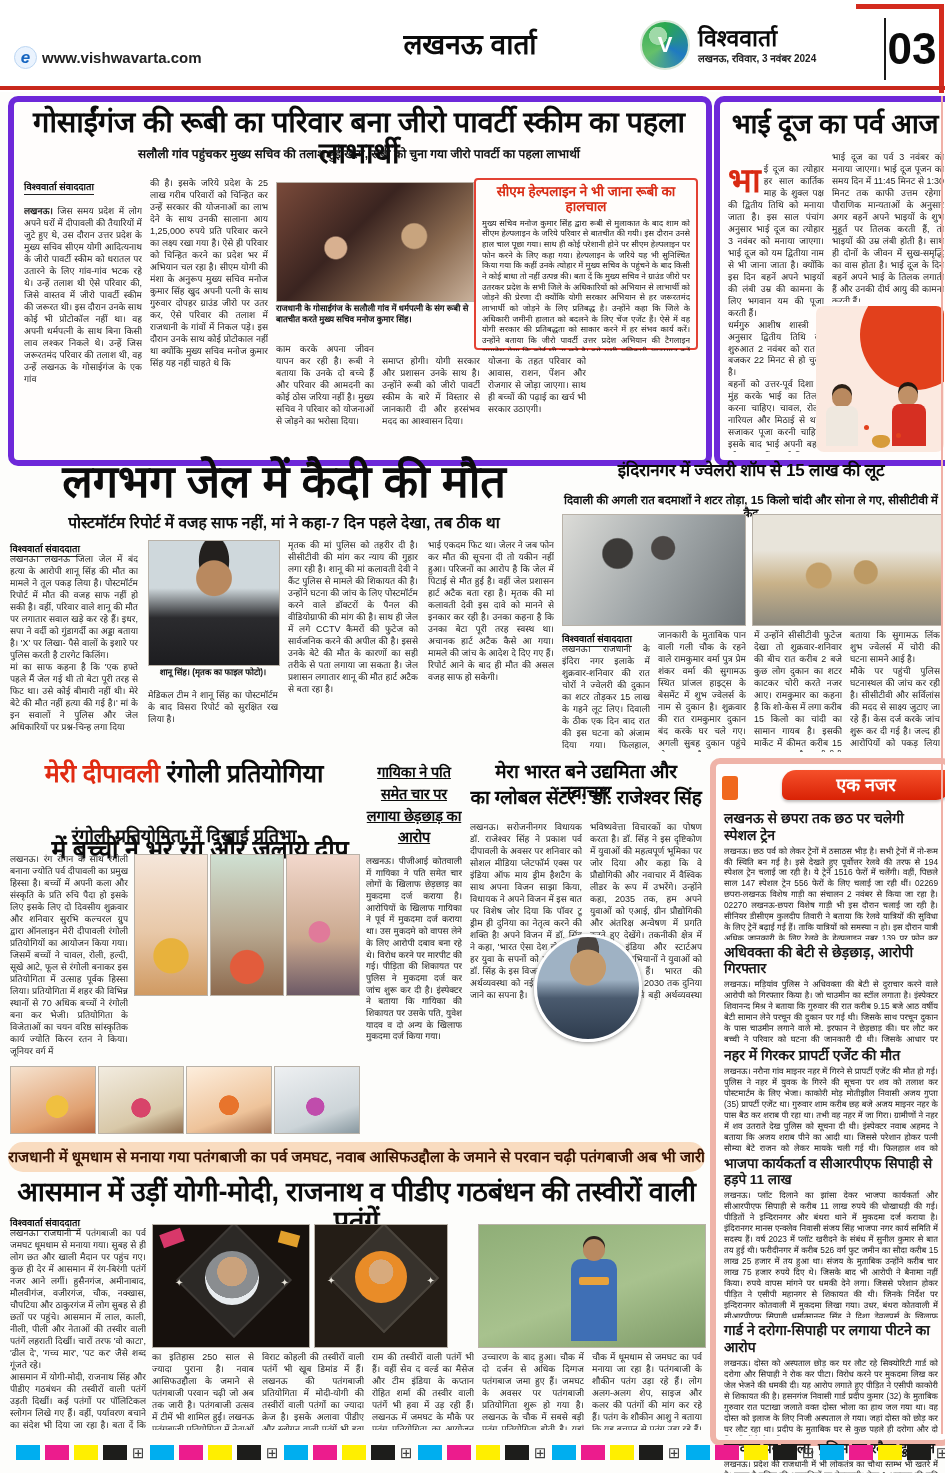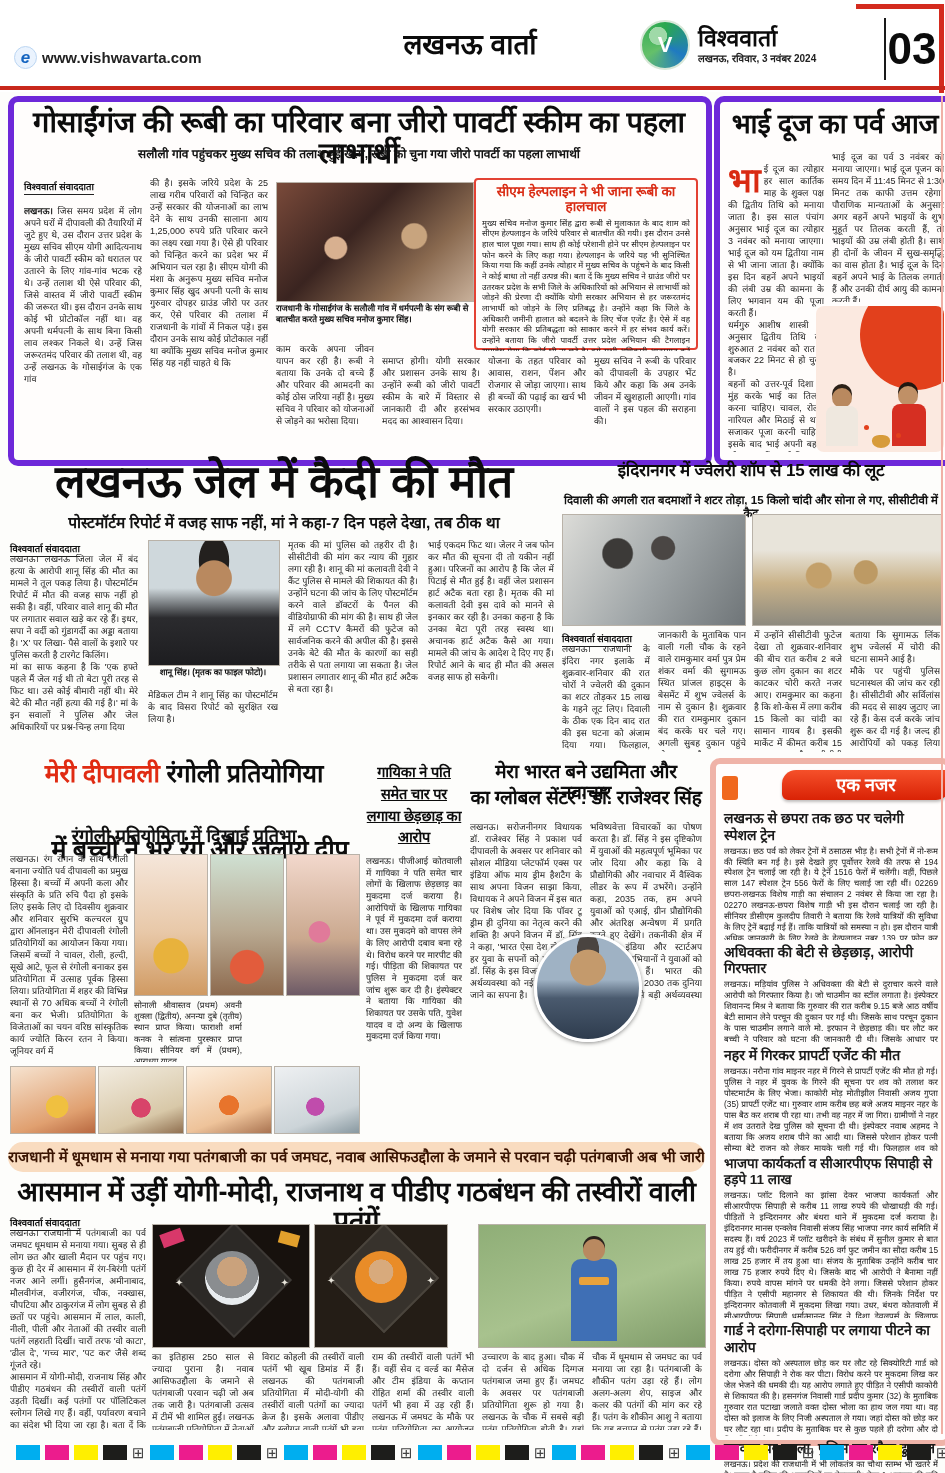--- a/index.html
+++ b/index.html
@@ -56,21 +56,20 @@
   <div class="col" style="left:136px;top:76px;width:118px;height:272px;">की है। इसके जरिये प्रदेश के 25 लाख गरीब परिवारों को चिन्हित कर उन्हें सरकार की योजनाओं का लाभ देने के साथ उनकी सालाना आय 1,25,000 रुपये प्रति परिवार करने का लक्ष्य रखा गया है। ऐसे ही परिवार को चिन्हित करने का प्रदेश भर में अभियान चल रहा है। सीएम योगी की मंशा के अनुरूप मुख्य सचिव मनोज कुमार सिंह खुद अपनी पत्नी के साथ गुरुवार दोपहर ग्राउंड जीरो पर उतर कर, ऐसे परिवार की तलाश में राजधानी के गांवों में निकल पड़े। इस दौरान उनके साथ कोई प्रोटोकाल नहीं था क्योंकि मुख्य सचिव मनोज कुमार सिंह यह नहीं चाहते थे कि</div>
   <div class="photo" style="left:262px;top:80px;width:196px;height:118px;background:radial-gradient(circle at 70% 45%,#c8a47e 0 8%,transparent 9%),radial-gradient(circle at 30% 55%,#d8b090 0 7%,transparent 8%),linear-gradient(135deg,#7a4a3a,#3a2420 40%,#8a6a50 72%,#c8b09a);"></div>
   <div class="cap" style="left:262px;top:201px;width:196px;height:34px;">राजधानी के गोसाईगंज के सलौली गांव में धर्मपत्नी के संग रूबी से बातचीत करते मुख्य सचिव मनोज कुमार सिंह।</div>
   <div class="abs" style="left:460px;top:76px;width:224px;height:172px;border:2px solid #e34234;border-radius:4px;padding:5px 6px;box-sizing:border-box;background:#fffdfb;">
     <div style="color:#d92a12;font-weight:800;font-size:13.5px;text-align:center;line-height:1.1;margin-bottom:4px;">सीएम हेल्पलाइन ने भी जाना रूबी का हालचाल</div>
     <div style="font-size:8.2px;line-height:1.3;text-align:justify;height:132px;overflow:hidden;">मुख्य सचिव मनोज कुमार सिंह द्वारा रूबी से मुलाकात के बाद शाम को सीएम हेल्पलाइन के जरिये परिवार से बातचीत की गयी। इस दौरान उनसे हाल चाल पूछा गया। साथ ही कोई परेशानी होने पर सीएम हेल्पलाइन पर फोन करने के लिए कहा गया। हेल्पलाइन के जरिये यह भी सुनिश्चित किया गया कि कहीं उनके त्योहार में मुख्य सचिव के पहुंचने के बाद किसी ने कोई बाधा तो नहीं उत्पन्न की। बता दें कि मुख्य सचिव ने ग्राउंड जीरो पर उतरकर प्रदेश के सभी जिले के अधिकारियों को अभियान से लाभार्थी को जोड़ने की प्रेरणा दी क्योंकि योगी सरकार अभियान से हर जरूरतमंद लाभार्थी को जोड़ने के लिए प्रतिबद्ध है। उन्होंने कहा कि जिले के अधिकारी जमीनी हालात को बदलने के लिए चेंज एजेंट हैं। ऐसे में वह योगी सरकार की प्रतिबद्धता को साकार करने में हर संभव कार्य करें। उन्होंने बताया कि जीरो पावर्टी उत्तर प्रदेश अभियान की टैगलाइन समावेश ऐसा कि कोई भी ना छूटे है। इसे सभी अधिकारी आत्मसात करें और युद्धस्तर</div>
   </div>
   <div class="col" style="left:262px;top:242px;width:98px;height:104px;">काम करके अपना जीवन यापन कर रही है। रूबी ने बताया कि उनके दो बच्चे हैं और परिवार की आमदनी का कोई ठोस जरिया नहीं है। मुख्य सचिव ने परिवार को योजनाओं से जोड़ने का भरोसा दिया।</div>
   <div class="col" style="left:368px;top:254px;width:98px;height:92px;">समाप्त होगी। योगी सरकार और प्रशासन उनके साथ है। उन्होंने रूबी को जीरो पावर्टी स्कीम के बारे में विस्तार से जानकारी दी और हरसंभव मदद का आश्वासन दिया।</div>
   <div class="col" style="left:474px;top:254px;width:98px;height:92px;">योजना के तहत परिवार को आवास, राशन, पेंशन और रोजगार से जोड़ा जाएगा। साथ ही बच्चों की पढ़ाई का खर्च भी सरकार उठाएगी।</div>
-  <div class="col" style="left:580px;top:254px;width:102px;height:92px;">मुख्य सचिव ने रूबी के परिवार को दीपावली के उपहार भेंट किये और कहा कि अब उनके जीवन में खुशहाली आएगी। गांव वालों ने इस पहल की सराहना की।</div>
 </div>
 
 <div class="blk" style="left:706px;top:96px;width:232px;height:358px;margin-left:8px;">
   <div class="hd" style="left:4px;top:8px;width:222px;font-size:27px;">भाई दूज का पर्व आज</div>
   <div class="col" style="left:8px;top:50px;width:96px;height:300px;">
     <span class="dropcap">भा</span><span>ई दूज का त्योहार हर साल कार्तिक माह के शुक्ल पक्ष की द्वितीय तिथि को मनाया जाता है। इस साल पंचांग अनुसार भाई दूज का त्योहार 3 नवंबर को मनाया जाएगा। भाई दूज को यम द्वितीया नाम से भी जाना जाता है। क्योंकि इस दिन बहनें अपने भाइयों की लंबी उम्र की कामना के लिए भगवान यम की पूजा करती हैं।
 धर्मगुरु आशीष शास्त्री के अनुसार द्वितीय तिथि की शुरुआत 2 नवंबर को रात 8 बजकर 22 मिनट से हो चुकी है।
 बहनों को उत्तर-पूर्व दिशा में मुंह करके भाई का तिलक करना चाहिए। चावल, रोली, नारियल और मिठाई से थाल सजाकर पूजा करनी चाहिए। इसके बाद भाई अपनी बहनों को उपहार भेंट करते हैं।</span>
   </div>
   <div class="col" style="left:112px;top:50px;width:112px;height:150px;">भाई दूज का पर्व 3 नवंबर को मनाया जाएगा। भाई दूज पूजन का समय दिन में 11:45 मिनट से 1:30 मिनट तक काफी उत्तम रहेगा। पौराणिक मान्यताओं के अनुसार अगर बहनें अपने भाइयों के शुभ मुहूर्त पर तिलक करती हैं, तो भाइयों की उम्र लंबी होती है। साथ ही दोनों के जीवन में सुख-समृद्धि का वास होता है। भाई दूज के दिन बहनें अपने भाई के तिलक लगाती हैं और उनकी दीर्घ आयु की कामना करती हैं।</div>
@@ -80,21 +79,21 @@
     <div style="position:absolute;left:10px;bottom:6px;width:32px;height:40px;border-radius:8px 8px 0 0;background:#efe8df;"></div>
     <div style="position:absolute;right:26px;bottom:46px;width:20px;height:20px;border-radius:50%;background:#c09066;box-shadow:0 -4px 0 0 #1f1710;"></div>
     <div style="position:absolute;right:18px;bottom:6px;width:34px;height:42px;border-radius:8px 8px 0 0;background:#d62f22;"></div>
     <div style="position:absolute;left:56px;bottom:4px;width:18px;height:13px;border-radius:40% 40% 50% 50%;background:#d79b3a;"></div>
     <div style="position:absolute;left:48px;bottom:22px;width:5px;height:5px;border-radius:50%;background:#e2401c;"></div>
     <div style="position:absolute;left:80px;bottom:14px;width:5px;height:5px;border-radius:50%;background:#e2401c;"></div>
   </div>
 </div>
 
 <div class="abs" style="left:8px;top:458px;width:552px;height:296px;">
-  <div class="hd" style="left:0;top:0;width:552px;font-size:45px;font-weight:900;">लखनऊ जेल में कैदी की मौत</div>
+  <div class="hd" style="left:0;top:0;width:552px;font-size:45px;font-weight:900;">लगभग जेल में कैदी की मौत</div>
   <div class="sub" style="left:0;top:56px;width:552px;font-size:15.5px;">पोस्टमॉर्टम रिपोर्ट में वजह साफ नहीं, मां ने कहा-7 दिन पहले देखा, तब ठीक था</div>
   <div class="abs" style="left:2px;top:80px;"><span class="by">विश्ववार्ता संवाददाता</span></div>
   <div class="col" style="left:2px;top:96px;width:128px;height:198px;">लखनऊ। लखनऊ जिला जेल में बंद हत्या के आरोपी शानू सिंह की मौत का मामले ने तूल पकड़ लिया है। पोस्टमॉर्टम रिपोर्ट में मौत की वजह साफ नहीं हो सकी है। वहीं, परिवार वाले शानू की मौत पर लगातार सवाल खड़े कर रहे हैं। इधर, सपा ने वर्दी को गुंडागर्दी का अड्डा बताया है। 'X' पर लिखा- पैसे वालों के इशारे पर पुलिस करती है टारगेट किलिंग।
 मां का साफ कहना है कि 'एक हफ्ते पहले मैं जेल गई थी तो बेटा पूरी तरह से फिट था। उसे कोई बीमारी नहीं थी। मेरे बेटे की मौत नहीं हत्या की गई है।' मां के इन सवालों ने पुलिस और जेल अधिकारियों पर प्रश्न-चिन्ह लगा दिया</div>
   <div class="photo" style="left:140px;top:82px;width:130px;height:124px;background:radial-gradient(circle at 50% 30%,#b9895f 0 16%,transparent 17%),radial-gradient(ellipse at 50% 16%,#23201e 0 16%,transparent 17%),linear-gradient(180deg,#cfd8dc 0 38%,#2b2b2e 62%,#1d1d20);"></div>
   <div class="cap" style="left:140px;top:209px;width:130px;text-align:center;">शानू सिंह। (मृतक का फाइल फोटो)।</div>
   <div class="col" style="left:140px;top:232px;width:130px;height:62px;">मेडिकल टीम ने शानू सिंह का पोस्टमॉर्टम के बाद विसरा रिपोर्ट को सुरक्षित रख लिया है।</div>
   <div class="col" style="left:280px;top:82px;width:130px;height:212px;">मृतक की मां पुलिस को तहरीर दी है। सीसीटीवी की मांग कर न्याय की गुहार लगा रही है। शानू की मां कलावती देवी ने कैंट पुलिस से मामले की शिकायत की है। उन्होंने घटना की जांच के लिए पोस्टमॉर्टम करने वाले डॉक्टरों के पैनल की वीडियोग्राफी की मांग की है। साथ ही जेल में लगे CCTV कैमरों की फुटेज को सार्वजनिक करने की अपील की है। इससे उनके बेटे की मौत के कारणों का सही तरीके से पता लगाया जा सकता है। जेल प्रशासन लगातार शानू की मौत हार्ट अटैक से बता रहा है।</div>
   <div class="col" style="left:420px;top:82px;width:126px;height:212px;">भाई एकदम फिट था। जेलर ने जब फोन कर मौत की सूचना दी तो यकीन नहीं हुआ। परिजनों का आरोप है कि जेल में पिटाई से मौत हुई है। वहीं जेल प्रशासन हार्ट अटैक बता रहा है। मृतक की मां कलावती देवी इस दावे को मानने से इनकार कर रही है। उनका कहना है कि उनका बेटा पूरी तरह स्वस्थ था। अचानक हार्ट अटैक कैसे आ गया। मामले की जांच के आदेश दे दिए गए हैं। रिपोर्ट आने के बाद ही मौत की असल वजह साफ हो सकेगी।</div>
 </div>
@@ -115,21 +114,20 @@
 <div class="abs" style="left:8px;top:758px;width:352px;height:378px;">
   <div class="hd" style="left:0;top:2px;width:352px;font-size:25px;">
     <span style="color:#e02b12;">मेरी दीपावली</span><span> रंगोली प्रतियोगिया</span>
   </div>
   <div class="hd" style="left:16px;top:34px;width:352px;font-size:25px;margin-top:44px;">में बच्चों ने भरे रंग और जलाये दीप</div>
   <div class="sub" style="left:0;top:68px;width:352px;font-size:18px;font-weight:600;">रंगोली प्रतियोगिता में दिखाई प्रतिभा</div>
   <div class="col" style="left:2px;top:96px;width:118px;height:206px;">लखनऊ। रंग रोगन के साथ रंगोली बनाना ज्योति पर्व दीपावली का प्रमुख हिस्सा है। बच्चों में अपनी कला और संस्कृति के प्रति रुचि पैदा हो इसके लिए इसके लिए दो दिवसीय शुक्रवार और शनिवार सुरभि कल्चरल ग्रुप द्वारा ऑनलाइन मेरी दीपावली रंगोली प्रतियोगियों का आयोजन किया गया। जिसमें बच्चों ने चावल, रोली, हल्दी, सूखे आटे, फूल से रंगोली बनाकर इस प्रतियोगिता में उत्साह पूर्वक हिस्सा लिया। प्रतियोगिता में शहर की विभिन्न स्थानों से 70 अधिक बच्चों ने रंगोली बना कर भेजी। प्रतियोगिता के विजेताओं का चयन वरिष्ठ सांस्कृतिक कार्य ज्योति किरन रतन ने किया। जूनियर वर्ग में</div>
   <div class="photo" style="left:126px;top:96px;width:72px;height:140px;background:radial-gradient(circle at 50% 72%,#e8b23c 0 16%,transparent 17%),linear-gradient(180deg,#f5e6da,#e8c8a8 55%,#d09a62);"></div>
   <div class="photo" style="left:202px;top:96px;width:72px;height:140px;background:radial-gradient(circle at 50% 80%,#e25c3c 0 14%,transparent 15%),linear-gradient(180deg,#cfe0d2,#b8a890 55%,#8d6a4e);"></div>
   <div class="photo" style="left:278px;top:96px;width:72px;height:140px;background:radial-gradient(circle at 45% 55%,#e07a9a 0 12%,transparent 13%),linear-gradient(180deg,#f2d8cc,#caa88e 60%,#6d5a66);"></div>
-  <div class="col" style="left:126px;top:242px;width:108px;height:62px;font-size:8.4px;">सोनाली श्रीवास्तव (प्रथम) अवनी शुक्ला (द्वितीय), अनन्या दुबे (तृतीय) स्थान प्राप्त किया। फाराशी शर्मा कनक ने सांत्वना पुरस्कार प्राप्त किया। सीनियर वर्ग में (प्रथम), आराध्या यादव</div>
   <div class="photo" style="left:2px;top:308px;width:84px;height:66px;background:radial-gradient(circle at 55% 60%,#f0c040 0 18%,transparent 19%),linear-gradient(160deg,#f6e3d0,#e0a070 70%,#b86840);"></div>
   <div class="photo" style="left:90px;top:308px;width:84px;height:66px;background:radial-gradient(circle at 50% 62%,#d8446a 0 16%,transparent 17%),linear-gradient(160deg,#f2ece0,#d8c8a8 70%,#907050);"></div>
   <div class="photo" style="left:178px;top:308px;width:84px;height:66px;background:radial-gradient(circle at 50% 58%,#e8742c 0 17%,transparent 18%),linear-gradient(160deg,#fdeedd,#eec39a 68%,#a97350);"></div>
   <div class="photo" style="left:266px;top:308px;width:84px;height:66px;background:radial-gradient(circle at 48% 60%,#c04cac 0 15%,transparent 16%),linear-gradient(160deg,#eef0f2,#ccd4d8 70%,#8898a0);"></div>
 </div>
 
 <div class="abs" style="left:366px;top:758px;width:96px;height:382px;">
   <div class="hd" style="left:0;top:4px;width:96px;font-size:14.5px;line-height:1.5;text-decoration:underline;">गायिका ने पति समेत चार पर लगाया छेड़छाड़ का आरोप</div>
   <div class="col" style="left:0;top:98px;width:96px;height:282px;font-size:8.8px;">लखनऊ। पीजीआई कोतवाली में गायिका ने पति समेत चार लोगों के खिलाफ छेड़छाड़ का मुकदमा दर्ज कराया है। आरोपियों के खिलाफ गायिका ने पूर्व में मुकदमा दर्ज कराया था। उस मुकदमे को वापस लेने के लिए आरोपी दबाव बना रहे थे। विरोध करने पर मारपीट की गई। पीड़िता की शिकायत पर पुलिस ने मुकदमा दर्ज कर जांच शुरू कर दी है। इंस्पेक्टर ने बताया कि गायिका की शिकायत पर उसके पति, युवेश यादव व दो अन्य के खिलाफ मुकदमा दर्ज किया गया।</div>
 </div>

